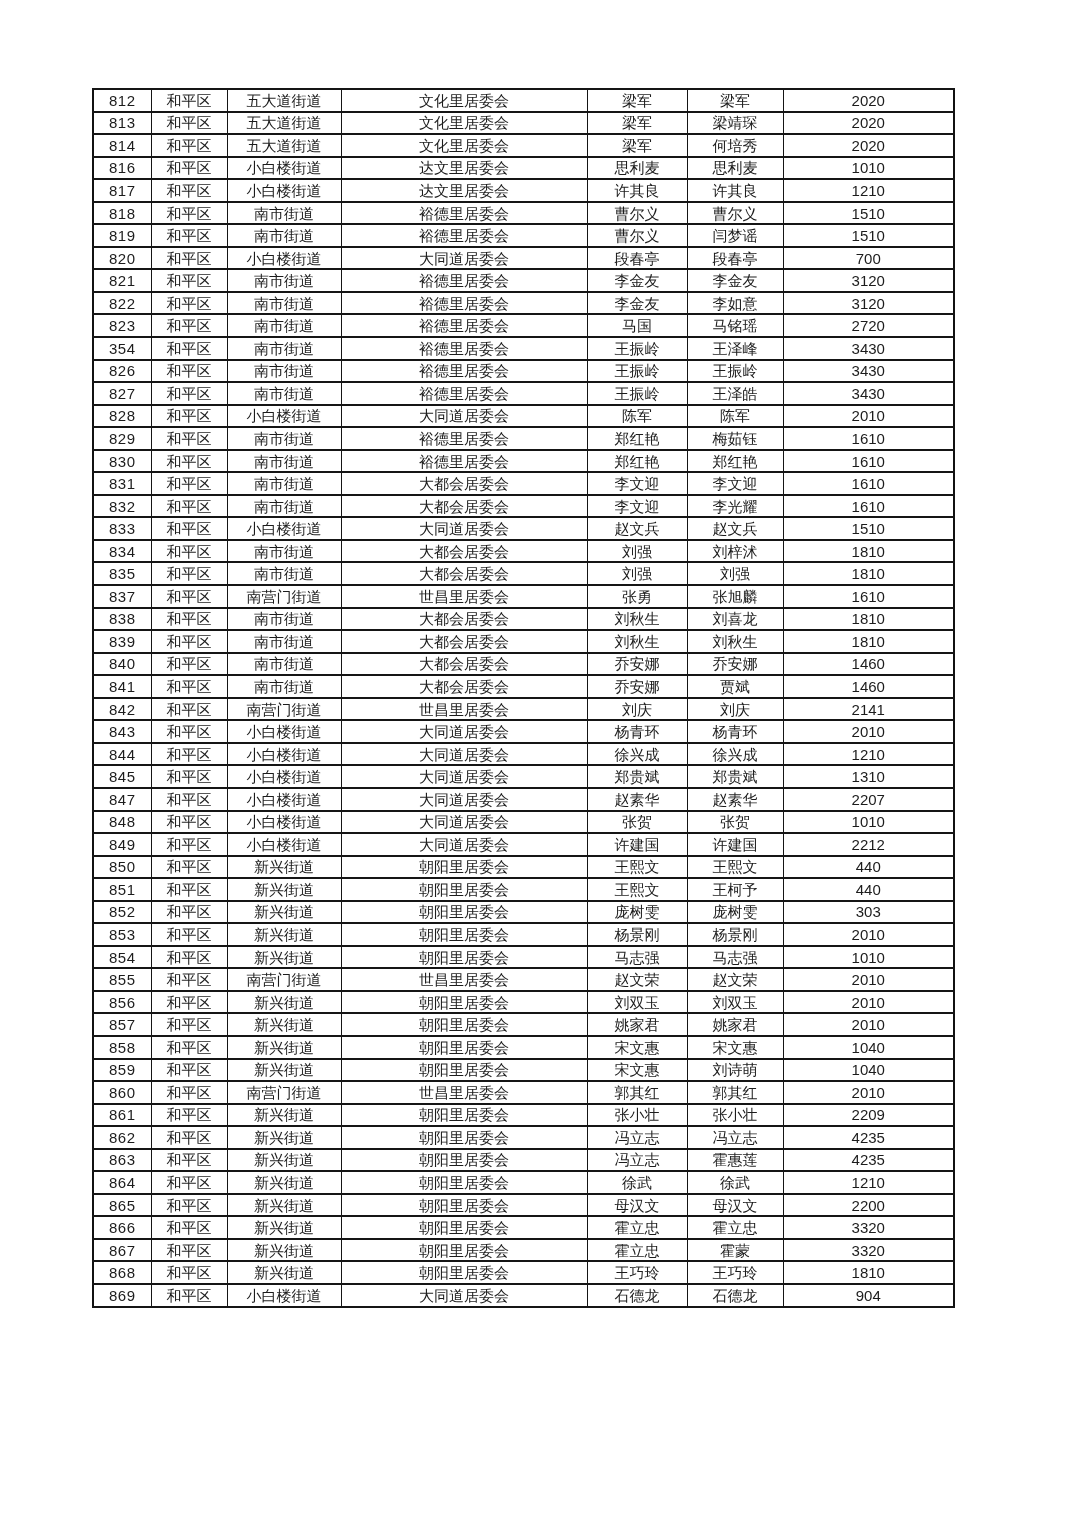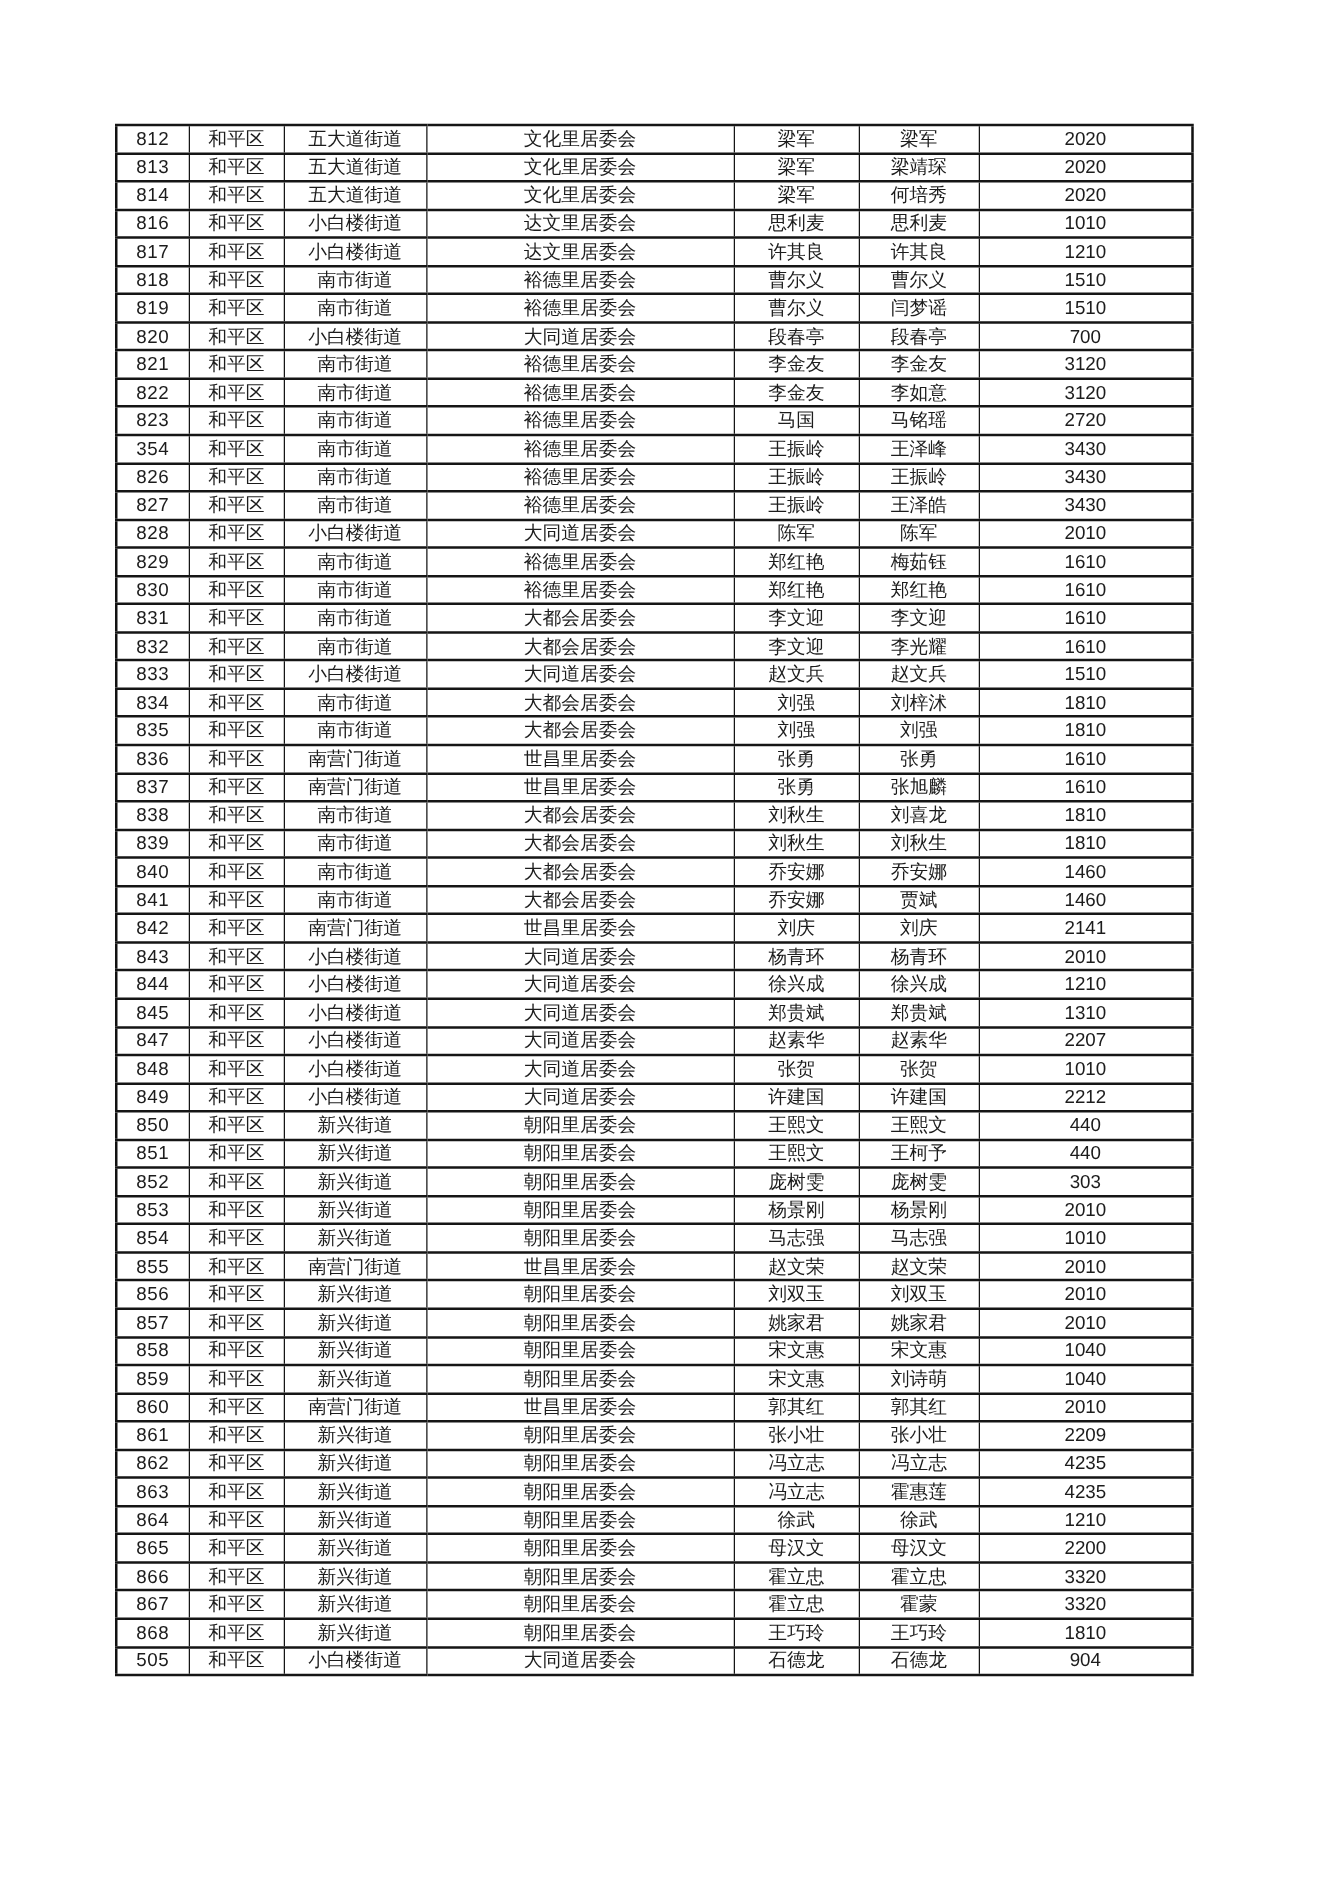--- a/index.html
+++ b/index.html
@@ -8,21 +8,21 @@
     background: #ffffff;
     width: 1074px;
     height: 1520px;
     font-family: "Liberation Sans", sans-serif;
     position: relative;
     overflow: hidden;
   }
   .sheet {
     position: absolute;
     left: 92px;
-    top: 99px;
+    top: 88px;
   }
   table.grid {
     border-collapse: collapse;
     table-layout: fixed;
     width: 861px;
     border: 2px solid #111111;
   }
   table.grid tr {
     height: 22.55px;
   }
@@ -250,29 +250,20 @@
         <tr>
           <td class="c0">835</td>
           <td class="c1">和平区</td>
           <td class="c2">南市街道</td>
           <td class="c3">大都会居委会</td>
           <td class="c4">刘强</td>
           <td class="c5">刘强</td>
           <td class="c6">1810</td>
         </tr>
         <tr>
-          <td class="c0">836</td>
-          <td class="c1">和平区</td>
-          <td class="c2">南营门街道</td>
-          <td class="c3">世昌里居委会</td>
-          <td class="c4">张勇</td>
-          <td class="c5">张勇</td>
-          <td class="c6">1610</td>
-        </tr>
-        <tr>
           <td class="c0">837</td>
           <td class="c1">和平区</td>
           <td class="c2">南营门街道</td>
           <td class="c3">世昌里居委会</td>
           <td class="c4">张勇</td>
           <td class="c5">张旭麟</td>
           <td class="c6">1610</td>
         </tr>
         <tr>
           <td class="c0">838</td>
@@ -538,21 +529,21 @@
         <tr>
           <td class="c0">868</td>
           <td class="c1">和平区</td>
           <td class="c2">新兴街道</td>
           <td class="c3">朝阳里居委会</td>
           <td class="c4">王巧玲</td>
           <td class="c5">王巧玲</td>
           <td class="c6">1810</td>
         </tr>
         <tr>
-          <td class="c0">505</td>
+          <td class="c0">869</td>
           <td class="c1">和平区</td>
           <td class="c2">小白楼街道</td>
           <td class="c3">大同道居委会</td>
           <td class="c4">石德龙</td>
           <td class="c5">石德龙</td>
           <td class="c6">904</td>
         </tr>
       </tbody>
   </table>
 </div>

